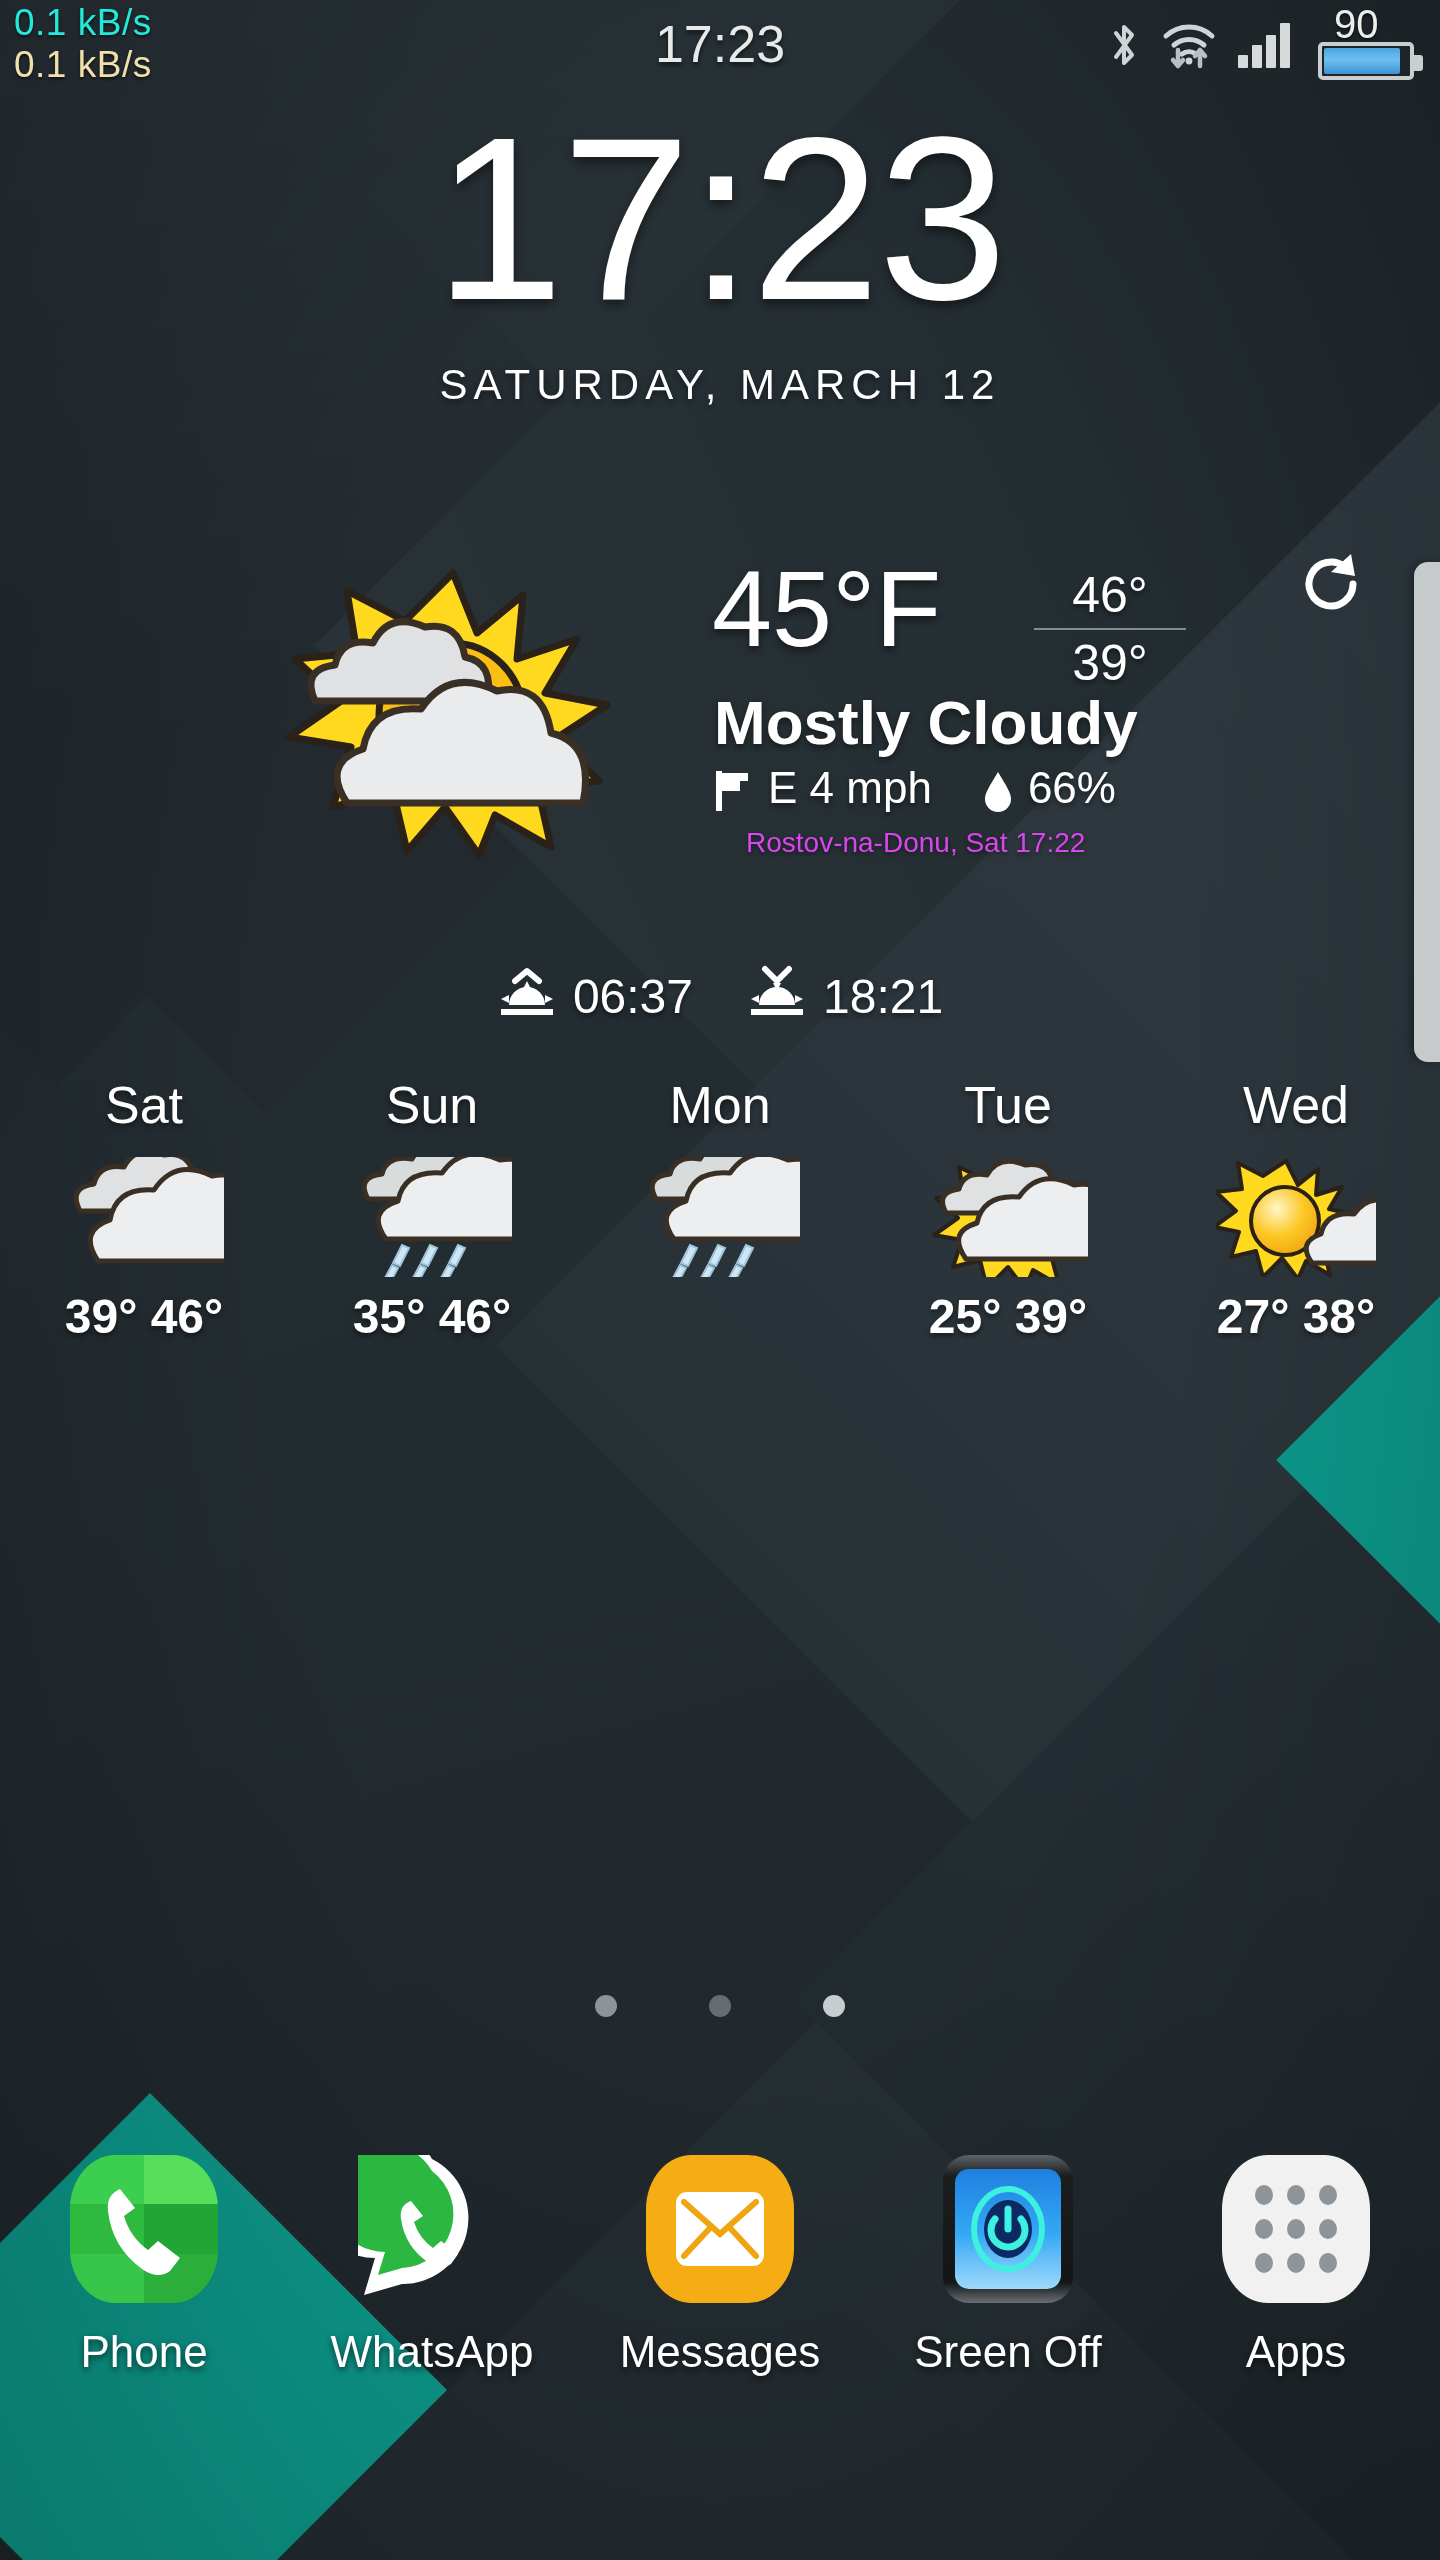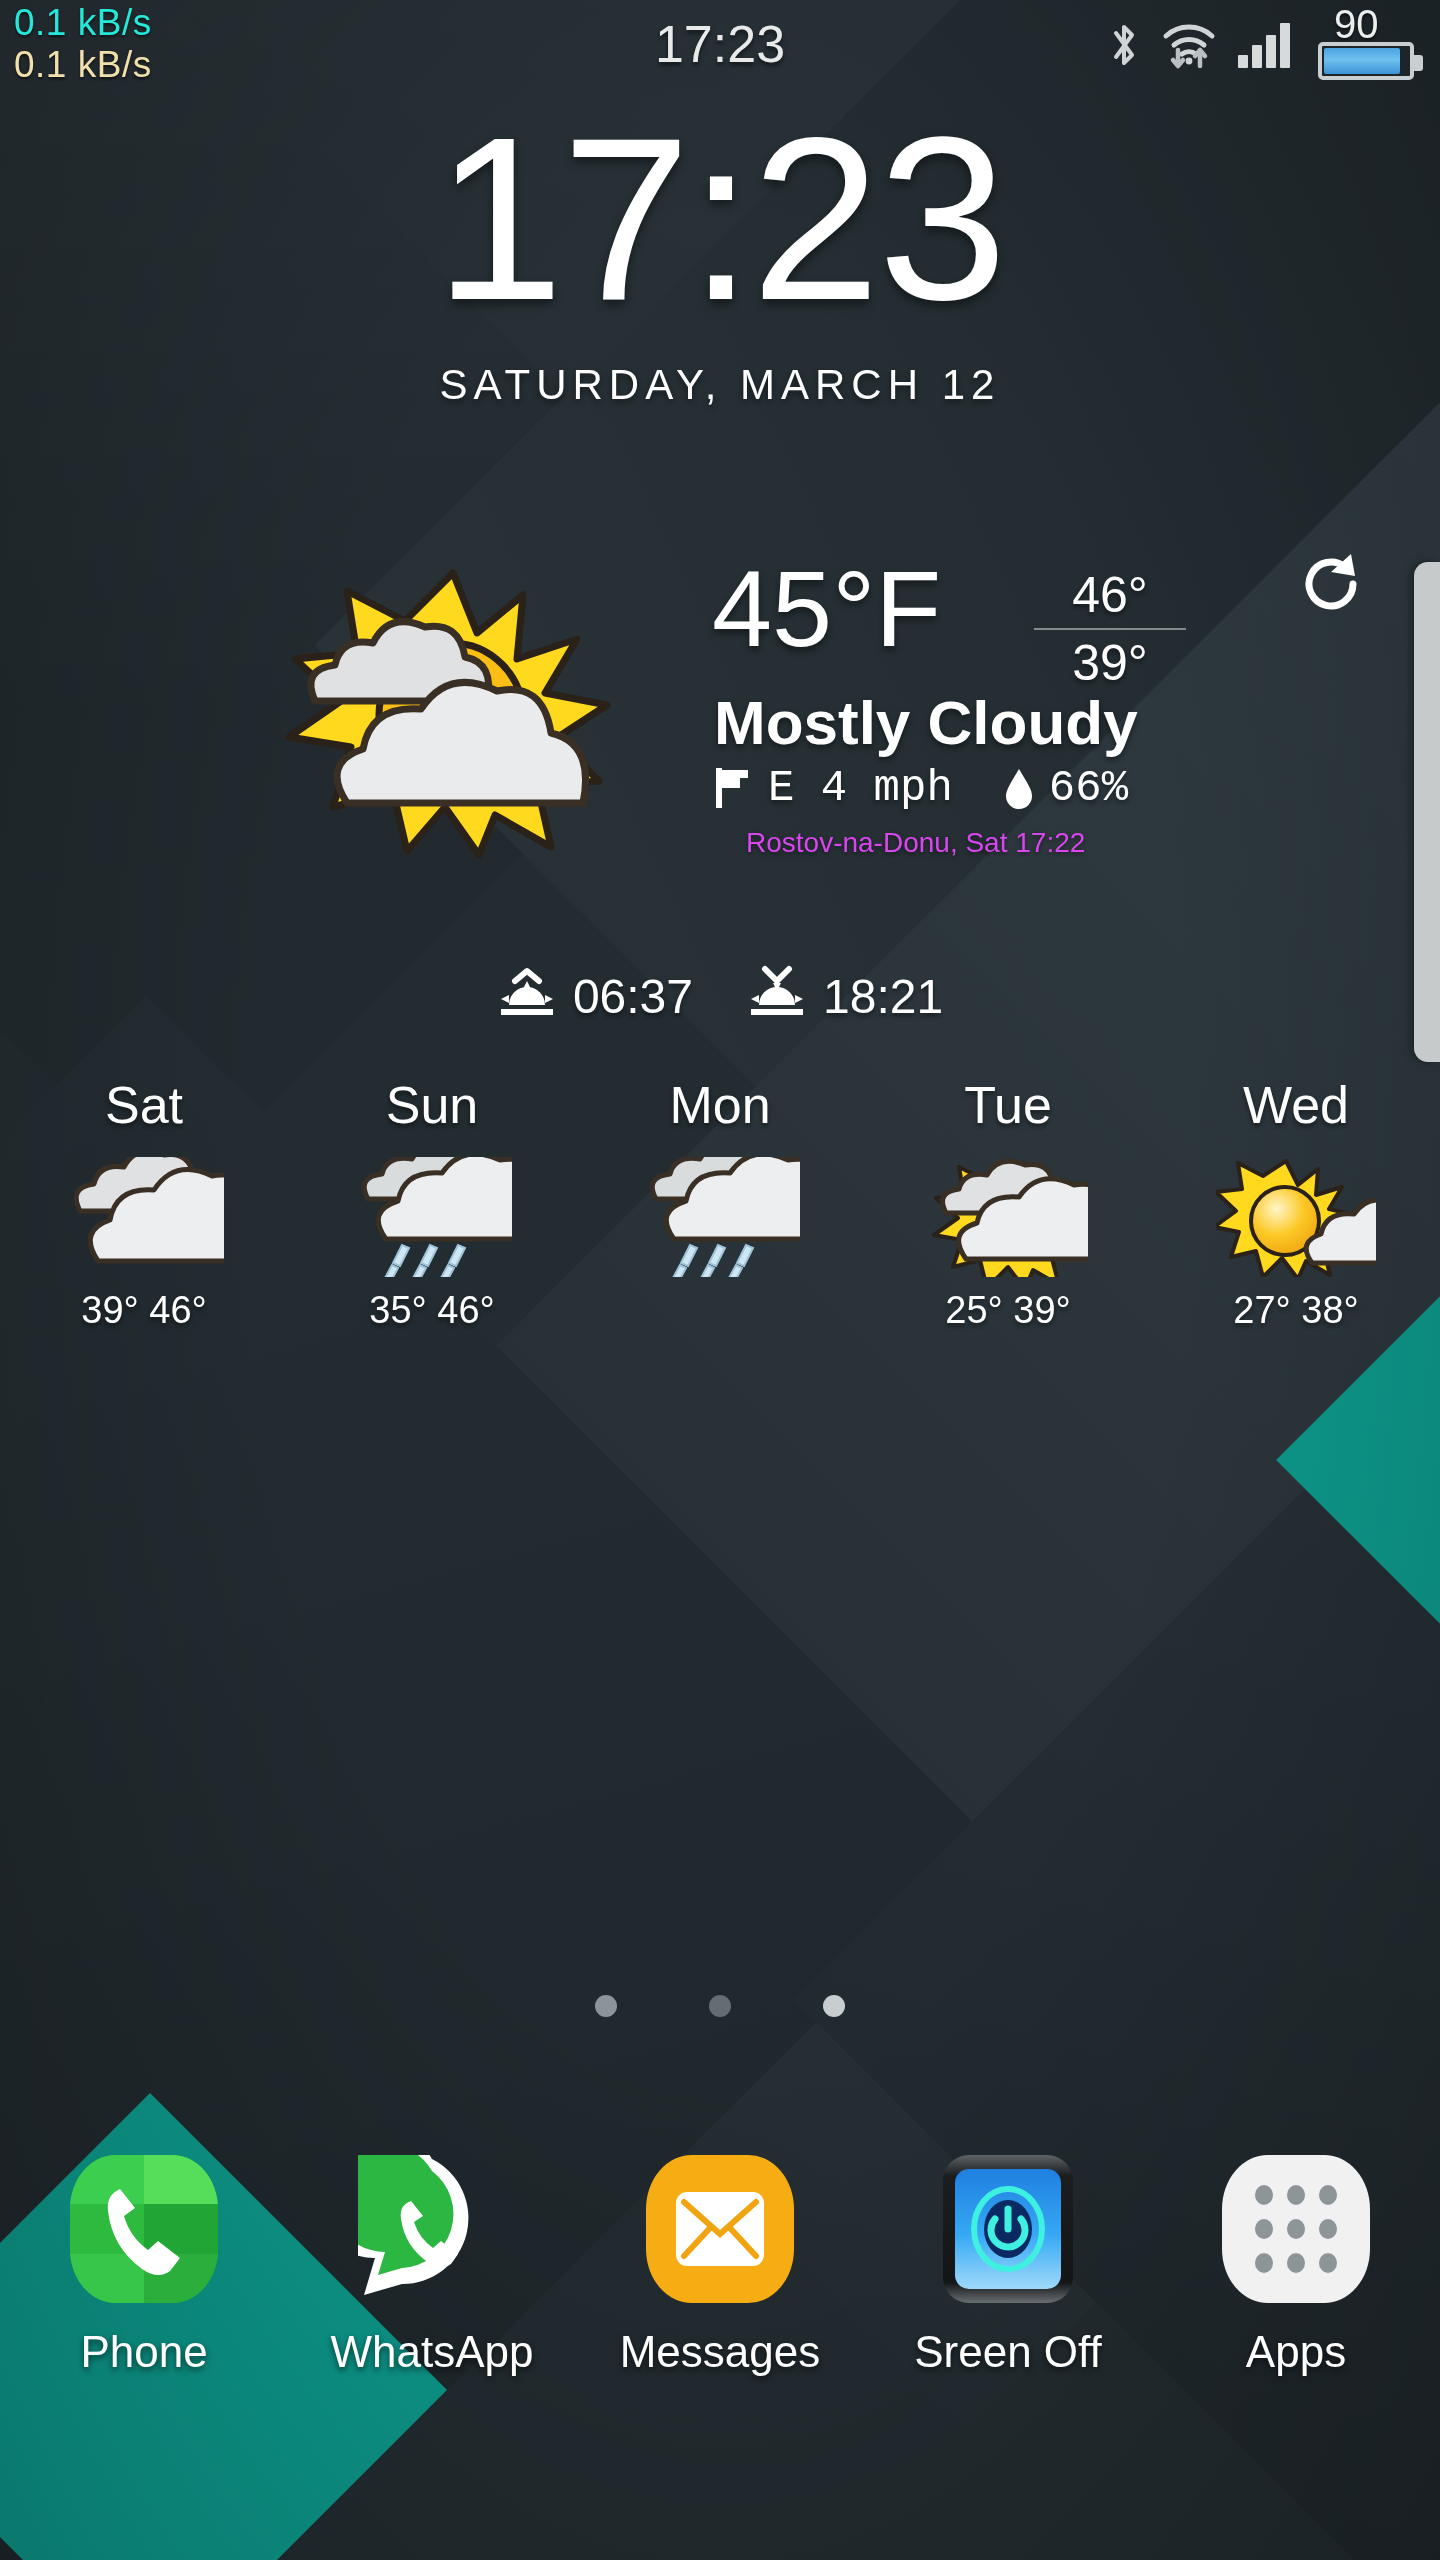--- a/index.html
+++ b/index.html
@@ -86,42 +86,42 @@
   #wx-icon-main { position:absolute; left:255px; top:10px; width:400px; height:310px; }
   #wx-temp { position:absolute; left:712px; top:12px; font-size:108px; line-height:104px;
         color:#fff; font-weight:400; text-shadow:0 4px 7px rgba(0,0,0,.45); }
   #wx-hilo { position:absolute; left:1030px; top:22px; width:160px; text-align:center;
         color:#fff; text-shadow:0 3px 5px rgba(0,0,0,.45); }
   #wx-hilo .hi { font-size:50px; line-height:56px; }
   #wx-hilo .rule { height:2px; background:rgba(255,255,255,.45); margin:5px 4px; }
   #wx-hilo .lo { font-size:50px; line-height:56px; }
   #wx-cond { position:absolute; left:714px; top:142px; font-size:62px; color:#fff;
         font-weight:700; text-shadow:0 3px 6px rgba(0,0,0,.45); }
-  #wx-meta { position:absolute; left:714px; top:218px; display:flex; align-items:center;
-        gap:14px; color:#fff; font-size:44px; text-shadow:0 3px 5px rgba(0,0,0,.45);font-family:Liberation Mono, monospace; }
+  #wx-meta { position:absolute; left:714px; top:218px; display:flex; align-items:flex-end;
+        gap:14px; color:#fff; font-size:44px; text-shadow:0 3px 5px rgba(0,0,0,.45); }
   #wx-meta .gap { width:22px; }
   #wx-place { position:absolute; left:746px; top:282px; font-size:28px; color:#d946ef;
         text-shadow:0 2px 4px rgba(0,0,0,.45); }
   #refresh-btn { position:absolute; left:1295px; top:548px; width:72px; height:72px; }
 
   
   #suntimes { position:absolute; left:0; top:965px; width:1440px;
         display:flex; justify-content:center; align-items:center; gap:54px;
         color:#fff; font-size:48px; text-shadow:0 3px 5px rgba(0,0,0,.45); }
   #suntimes .item { display:flex; align-items:center; gap:16px; }
 
   
   #forecast { position:absolute; left:0; top:1075px; width:1440px;
         display:flex; }
   .fc-col { flex:1; text-align:center; }
   .fc-day { font-size:52px; color:#fff; text-shadow:0 3px 5px rgba(0,0,0,.45); }
   .fc-icon { height:120px; margin:22px 0 12px; display:flex; justify-content:center;
         align-items:center; }
-  .fc-temps { font-size:38px; color:#fff; text-shadow:0 3px 5px rgba(0,0,0,.45);
-        font-weight:400; }
+  .fc-temps { font-size:48px; color:#fff; text-shadow:0 3px 5px rgba(0,0,0,.45);
+        font-weight:700; }
 
   
   #wx-scrollbar { position:absolute; right:0; top:562px; width:26px; height:500px;
         background:#c6cacb; border-radius:14px 0 0 14px;
         box-shadow:-3px 0 8px rgba(0,0,0,.35); }
 
   
   #pagedots { position:absolute; left:0; top:1995px; width:1440px;
         display:flex; justify-content:center; gap:92px; }
   .dot { width:22px; height:22px; border-radius:50%; background:#8d9499; }

